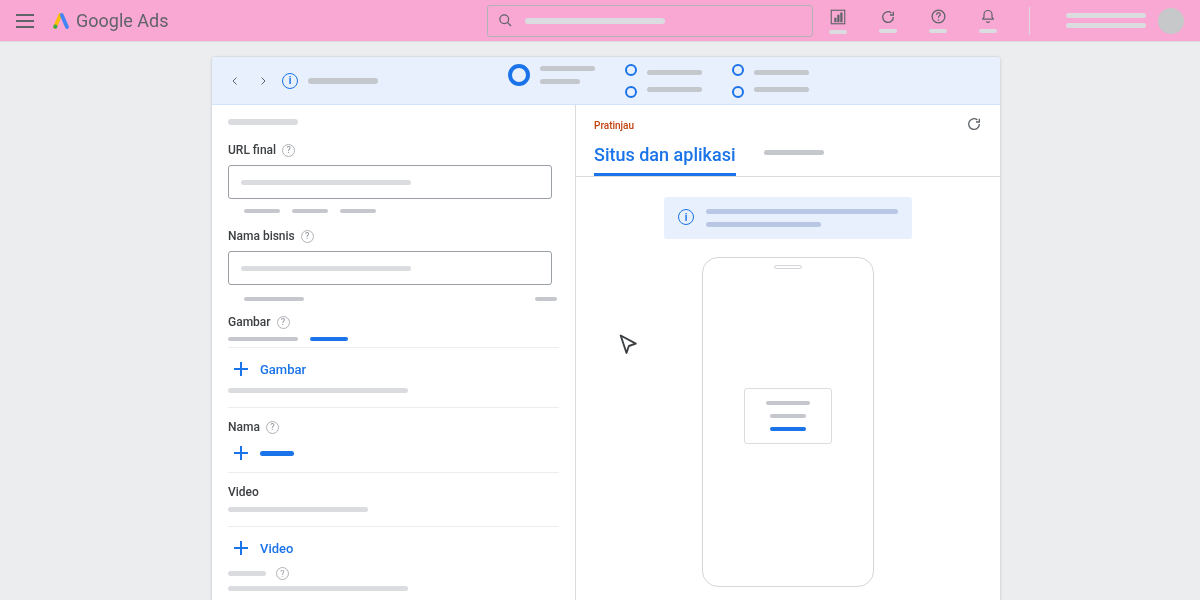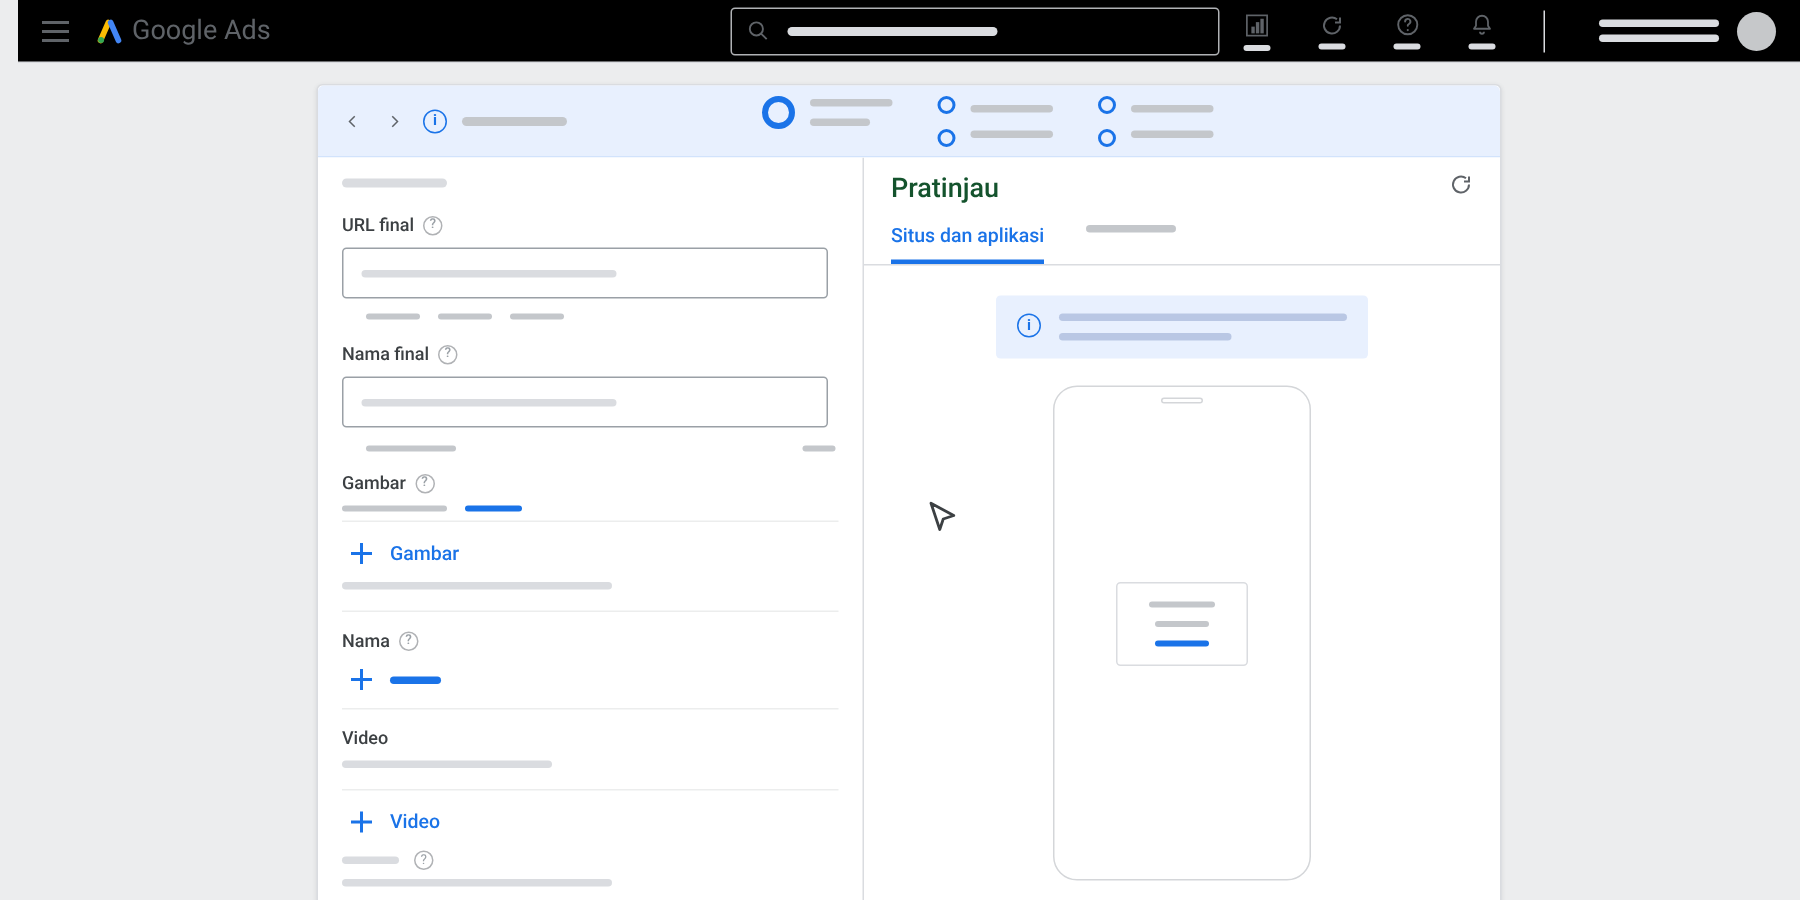--- a/index.html
+++ b/index.html
@@ -6,26 +6,25 @@
   body {
     font-family: Roboto, Arial, sans-serif;
     background: #ecedee;
     font-size: 13px;
     color: #3c4043;
     overflow: hidden;
   }
   
   .header {
     height: 42px;
-    background: #000000;
+    background: #f9a8d4;
     border-bottom: 1px solid #dadce0;
     display: flex;
     align-items: center;
     padding: 0 16px;
-    margin-left: 12px;
   }
   .hamburger {
     width: 18px; height: 14px;
     display: flex; flex-direction: column; justify-content: space-between;
     margin-right: 18px; cursor: pointer;
   }
   .hamburger span { height: 2px; background: #5f6368; }
   .logo { display: flex; align-items: center; gap: 6px; }
   .logo-mark {
     width: 18px; height: 18px; position: relative;
@@ -118,23 +117,23 @@
   .plus { width:18px;height:18px;position:relative; }
   .plus::before,.plus::after{content:"";position:absolute;background:#1a73e8;}
   .plus::before{left:8px;top:2px;width:2px;height:14px;}
   .plus::after{top:8px;left:2px;height:2px;width:14px;}
   .longline { width:180px;height:5px;background:#dadce0;border-radius:3px;margin:6px 0 14px 0; }
   .longline.w2 { width:140px; }
   .tinyrow { display:flex; gap:10px; align-items:center; margin:6px 0;}
   .tinyrow .sk { height:5px; }
 
   .preview-pane { flex:1; display:flex; flex-direction:column; }
-  .preview-head { height:40px; padding:0 18px; display:flex; align-items:center; justify-content:space-between; font-size:18px; color:#14532d; font-weight:500; }
+  .preview-head { height:40px; padding:0 18px; display:flex; align-items:center; justify-content:space-between; font-size:10px; color:#c2410c; font-weight:500; }
   .tabs { display:flex; gap:28px; padding:0 18px; border-bottom:1px solid #dadce0; height:32px; align-items:flex-end; }
-  .tab { padding-bottom:8px; font-size:13px; color:#5f6368; cursor:pointer; border-bottom:3px solid transparent; }
+  .tab { padding-bottom:8px; font-size:18px; color:#5f6368; cursor:pointer; border-bottom:3px solid transparent; }
   .tab.active { color:#1a73e8; border-bottom-color:#1a73e8; font-weight:500;}
   .tab-sk { width:60px;height:5px;background:#c4c7cb;border-radius:3px;margin-bottom:10px;}
   .prev-body { flex:1; padding: 20px 18px; position:relative; }
   .info-banner { background:#e8f0fe; border-radius:3px; padding:12px 14px; display:flex; gap:12px; width:248px; margin:0 auto 18px;}
   .info-banner .lines { flex:1; display:flex;flex-direction:column;gap:8px;}
   .info-banner .lines span { height:5px;background:#b9c7e4;border-radius:3px;}
   .phone {
     width:172px; height:330px; margin:8px auto 0;
     border:1.5px solid #d4d6d9; border-radius:16px;
     position:relative; background:#fff;
@@ -285,21 +284,21 @@
       <div class="textbox">
           <div class="ph"></div>
         </div>
       <div class="sublinks">
           <span></span>
           <span></span>
           <span></span>
         </div>
 
       <div class="section-label">
-        <span>Nama final</span>
+        <span>Nama bisnis</span>
         <span class="help-icon">?</span>
       </div>
       <div class="textbox">
           <div class="ph"></div>
         </div>
       <div class="counter-row">
           <span class="l"></span>
           <span class="r"></span>
         </div>
 

